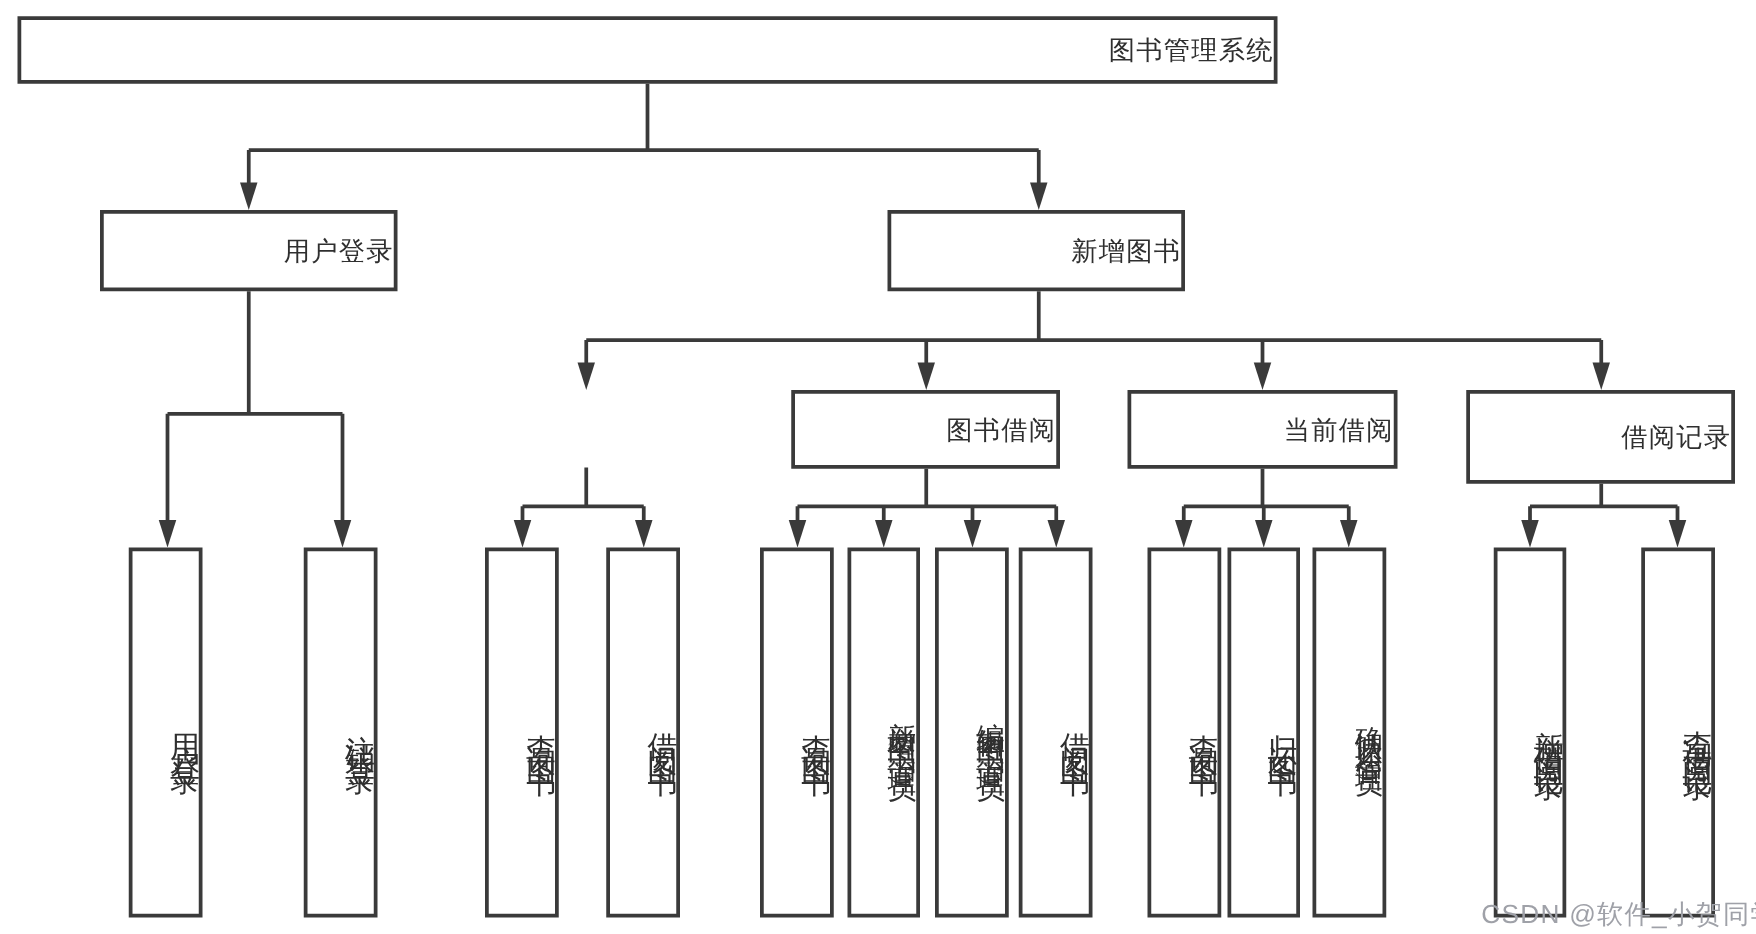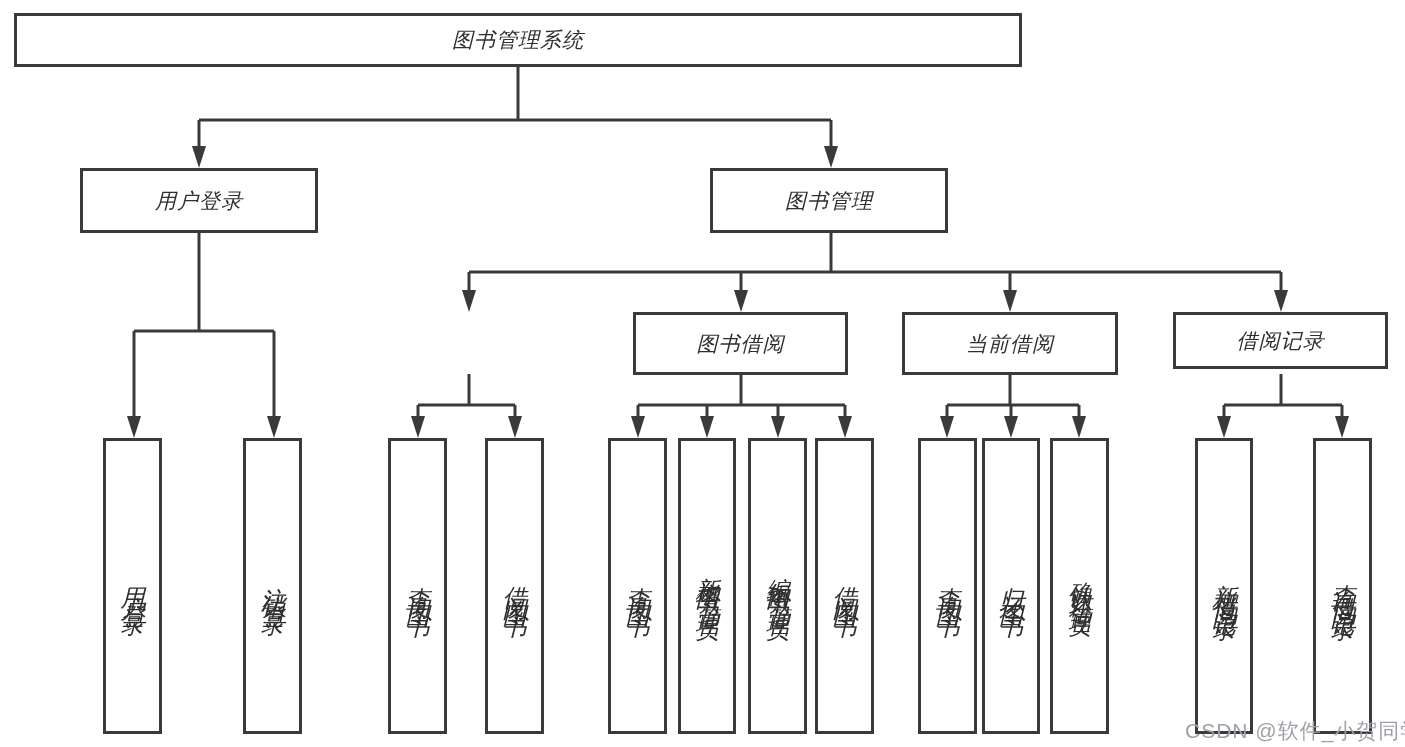--- a/index.html
+++ b/index.html
@@ -23,23 +23,22 @@
     height: 747px;
     pointer-events: none;
   }
   .node {
     position: absolute;
     box-sizing: border-box;
     border: 3px solid #3a3a3a;
     background: #ffffff;
     display: flex;
     align-items: center;
-    justify-content: center;
+    justify-content: flex-end;
     color: #2f2f2f;
-    font-style: italic;
   }
   .hnode span {
     font-size: 21px;
     letter-spacing: 1px;
     white-space: nowrap;
   }
   .vnode span {
     writing-mode: vertical-rl;
     text-orientation: mixed;
     white-space: nowrap;
@@ -134,30 +133,30 @@
   </svg>
 
   <div class="node hnode" style="left:14px;top:13px;width:1008px;height:54px">
     <span>图书管理系统</span>
   </div>
 
   <div class="node hnode" style="left:80px;top:168px;width:238px;height:65px">
     <span>用户登录</span>
   </div>
   <div class="node hnode" style="left:710px;top:168px;width:238px;height:65px">
-    <span>图书管理</span>
+    <span>新增图书</span>
   </div>
 
   <div class="node hnode" style="left:902px;top:312px;width:216px;height:63px">
     <span>当前借阅</span>
   </div>
   <div class="node hnode" style="left:633px;top:312px;width:215px;height:63px">
     <span>图书借阅</span>
   </div>
-  <div class="node hnode" style="left:1173px;top:312px;width:215px;height:57px">
+  <div class="node hnode" style="left:1173px;top:312px;width:215px;height:75px">
     <span>借阅记录</span>
   </div>
 
   <div class="node vnode v4" style="left:103px;top:438px;width:59px;height:296px">
     <span>用户登录</span>
   </div>
   <div class="node vnode v4" style="left:243px;top:438px;width:59px;height:296px">
     <span>注销登录</span>
   </div>
 

